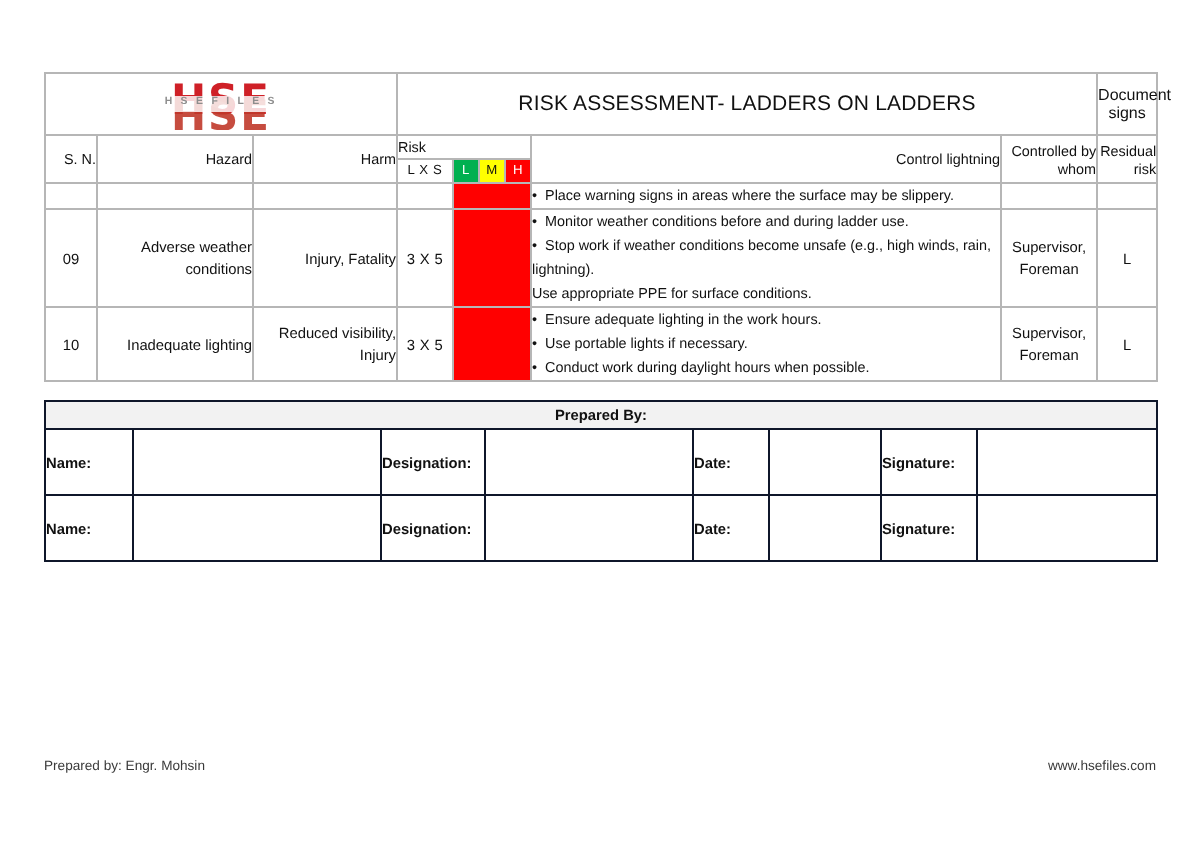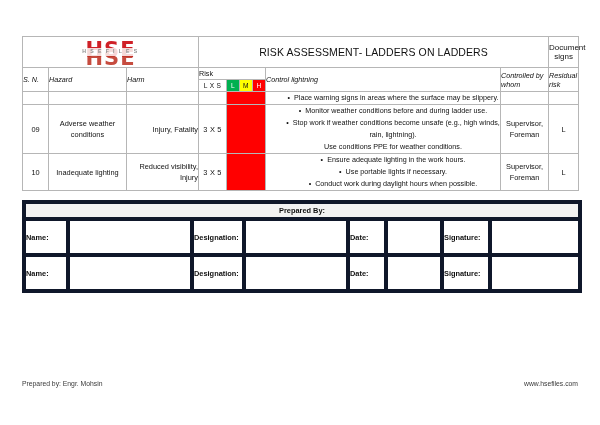--- a/index.html
+++ b/index.html
@@ -105,27 +105,26 @@
     font-weight: bold;
     font-size: 10.5px;
     letter-spacing: 0.1px;
   }
   .doc-number {
     text-align: center;
     font-size: 8px;
   }
 
   .col-head {
-    text-align: left;
+    text-align: right;
     font-size: 7.2px;
     font-weight: bold;
     height: 13px;
     padding: 2px 1px;
     line-height: 9px;
-    font-style: italic;
   }
   .risk-head {
     text-align: left;
     font-size: 7.2px;
     font-weight: bold;
     height: 11px;
     line-height: 9px;
   }
   .risk-sub {
     text-align: center;
@@ -137,57 +136,55 @@
   }
   .sw-l { background: #00b050; color: #ffffff; }
   .sw-m { background: #ffff00; color: #111111; }
   .sw-h { background: #ff0000; color: #ffffff; }
 
   .body-row td {
     font-size: 7.4px;
     line-height: 11px;
   }
   .c-sn { text-align: center; }
-  .c-hazard { text-align: center; padding: 3px 2px; margin-left: 38px; }
+  .c-hazard { text-align: right; padding: 3px 2px; margin-left: 38px; }
   .c-harm { text-align: right; padding: 3px 2px; }
   .c-lxs { text-align: center; letter-spacing: 0.2px; }
   .c-risk { background: #ff0000; }
   .c-risk-blank { background: #ff0000; }
   .c-ctrl { padding: 3px 4px; }
   .c-ctrl ul {
     margin: 0;
     padding: 0;
     list-style: none;
   }
   .c-ctrl li {
     font-size: 7.2px;
     line-height: 12px;
-    text-align: center;
     position: relative;
-    padding-left: 20px;
   }
   .c-ctrl li.bulleted::before {
     content: "\2022";
     margin-right: 4px;
   }
   .c-ctrl li.nobullet { }
   .c-who { text-align: center; padding: 3px 2px; font-size: 7.4px; line-height: 11px; }
   .c-res { text-align: center; font-size: 7.4px; }
 
   
   .sign-table {
     position: absolute;
     left: 22px;
     top: 200px;
     width: 556px;
     border-collapse: collapse;
     table-layout: fixed;
   }
   .sign-table td {
-    border: 4px solid #0f172a;
+    border: 1px solid #0f172a;
     padding: 0;
     vertical-align: middle;
     font-size: 7.4px;
   }
   .sign-banner {
     text-align: center;
     font-weight: bold;
     font-size: 7.6px;
     height: 13px;
     background: #f2f2f2;
@@ -280,21 +277,21 @@
     <tr class="body-row">
       <td class="c-sn">09</td>
       <td class="c-hazard">Adverse weather conditions</td>
       <td class="c-harm">Injury, Fatality</td>
       <td class="c-lxs">3 X 5</td>
       <td colspan="3" class="c-risk"></td>
       <td class="c-ctrl">
         <ul>
           <li class="bulleted">Monitor weather conditions before and during ladder use.</li>
           <li class="bulleted">Stop work if weather conditions become unsafe (e.g., high winds, rain, lightning).</li>
-          <li class="nobullet">Use conditions PPE for weather conditions.</li>
+          <li class="nobullet">Use appropriate PPE for surface conditions.</li>
         </ul>
       </td>
       <td class="c-who">Supervisor, Foreman</td>
       <td class="c-res">L</td>
     </tr>
 
     <tr class="body-row">
       <td class="c-sn">10</td>
       <td class="c-hazard">Inadequate lighting</td>
       <td class="c-harm">Reduced visibility, Injury</td>

